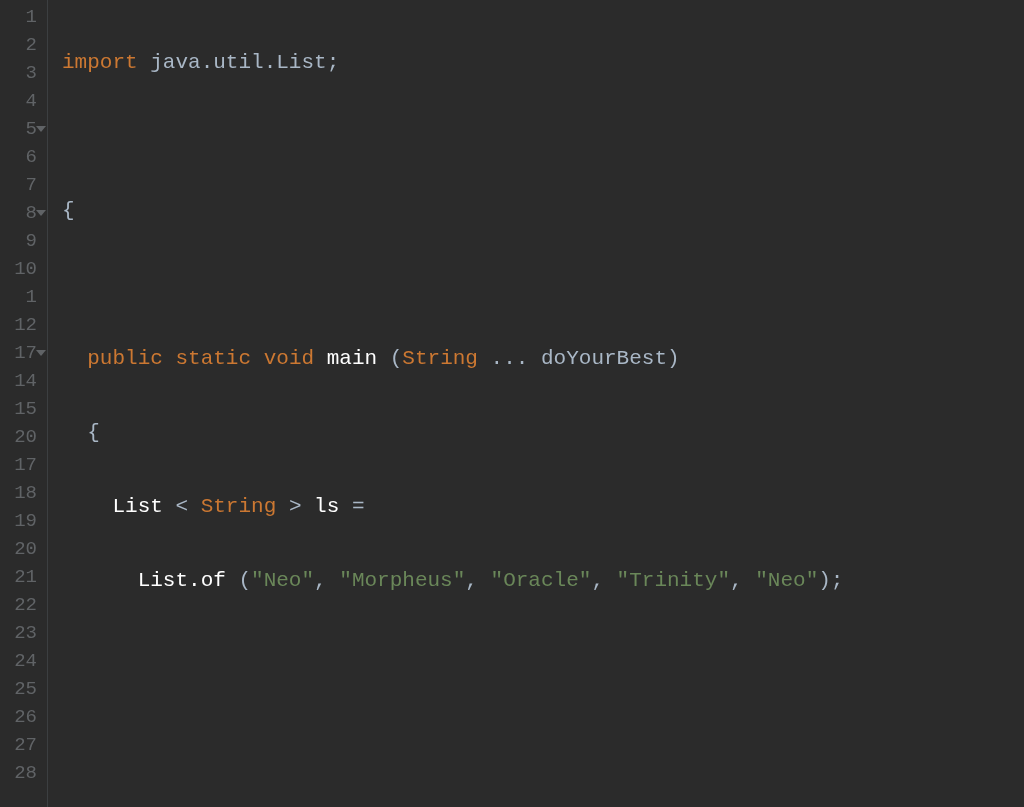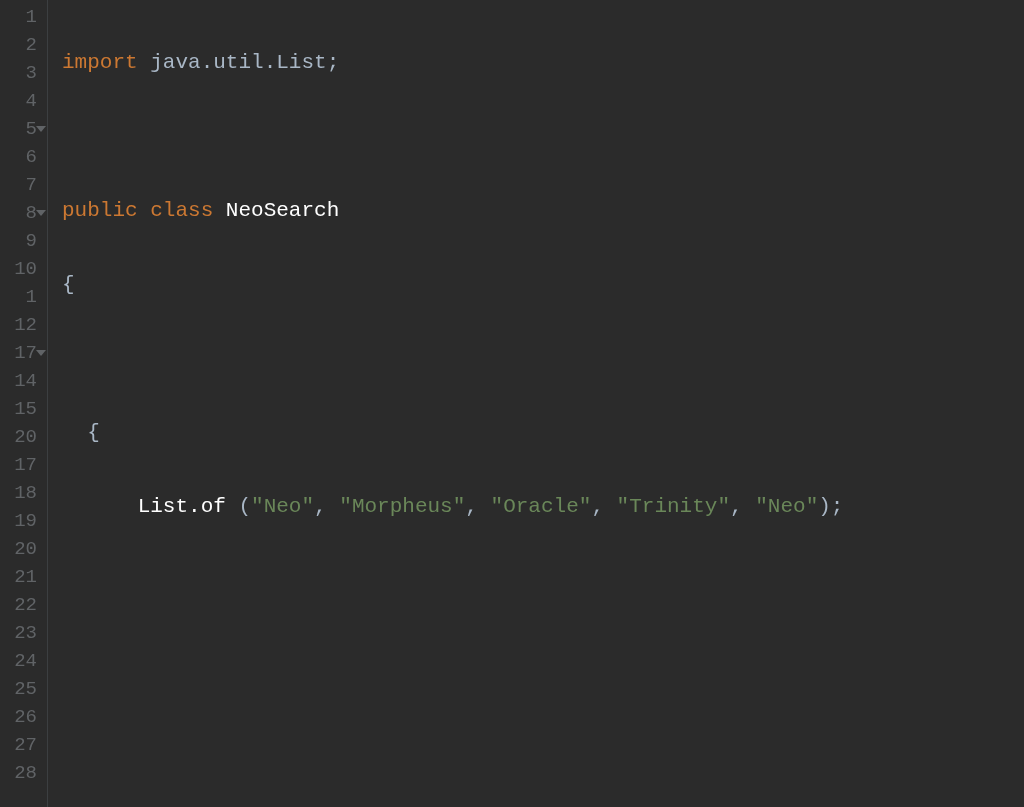--- a/index.html
+++ b/index.html
@@ -97,24 +97,25 @@
     <div class="gline">24</div>
     <div class="gline">25</div>
     <div class="gline">26</div>
     <div class="gline">27</div>
     <div class="gline">28</div>
   </div>
 
   <div class="code">
     <div class="line"><span class="kw">import</span><span class="ident"> java.util.List;</span></div>
     <div class="line"><span></span></div>
-    <div class="line"><span class="kw">public</span><span> </span><span class="kw">class</span><span class="white"> NeoSearch</span></div>
     <div class="line"><span class="punct">{</span></div>
     <div class="line"><span></span></div>
+    <div class="line"><span>  </span><span class="kw">public</span><span> </span><span class="kw">static</span><span> </span><span class="kw">void</span><span class="white"> main </span><span class="punct">(</span><span class="redcls">String</span><span class="punct"> ... </span><span class="param">doYourBest</span><span class="punct">)</span></div>
     <div class="line"><span>  </span><span class="punct">{</span></div>
+    <div class="line"><span>    </span><span class="white">List</span><span class="punct"> &lt; </span><span class="redcls">String</span><span class="punct"> &gt; </span><span class="white">ls</span><span class="punct"> =</span></div>
     <div class="line"><span>      </span><span class="white">List.of </span><span class="punct">(</span><span class="str">"Neo"</span><span class="punct">, </span><span class="str">"Morpheus"</span><span class="punct">, </span><span class="str">"Oracle"</span><span class="punct">, </span><span class="str">"Trinity"</span><span class="punct">, </span><span class="str">"Neo"</span><span class="punct">);</span></div>
     <div class="line"><span></span></div>
     
     
     
     
     
     
     
     

